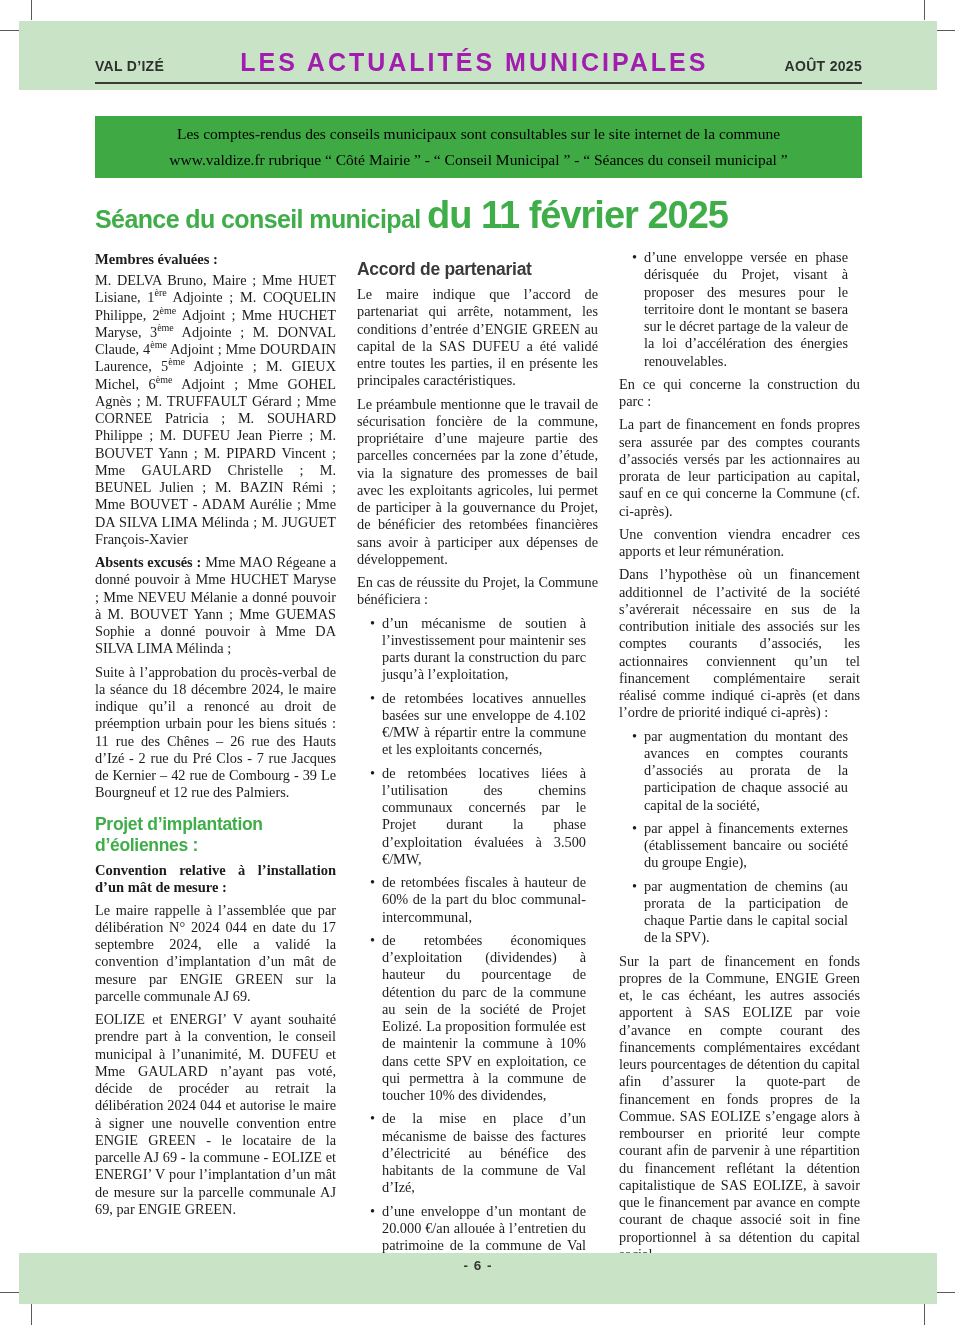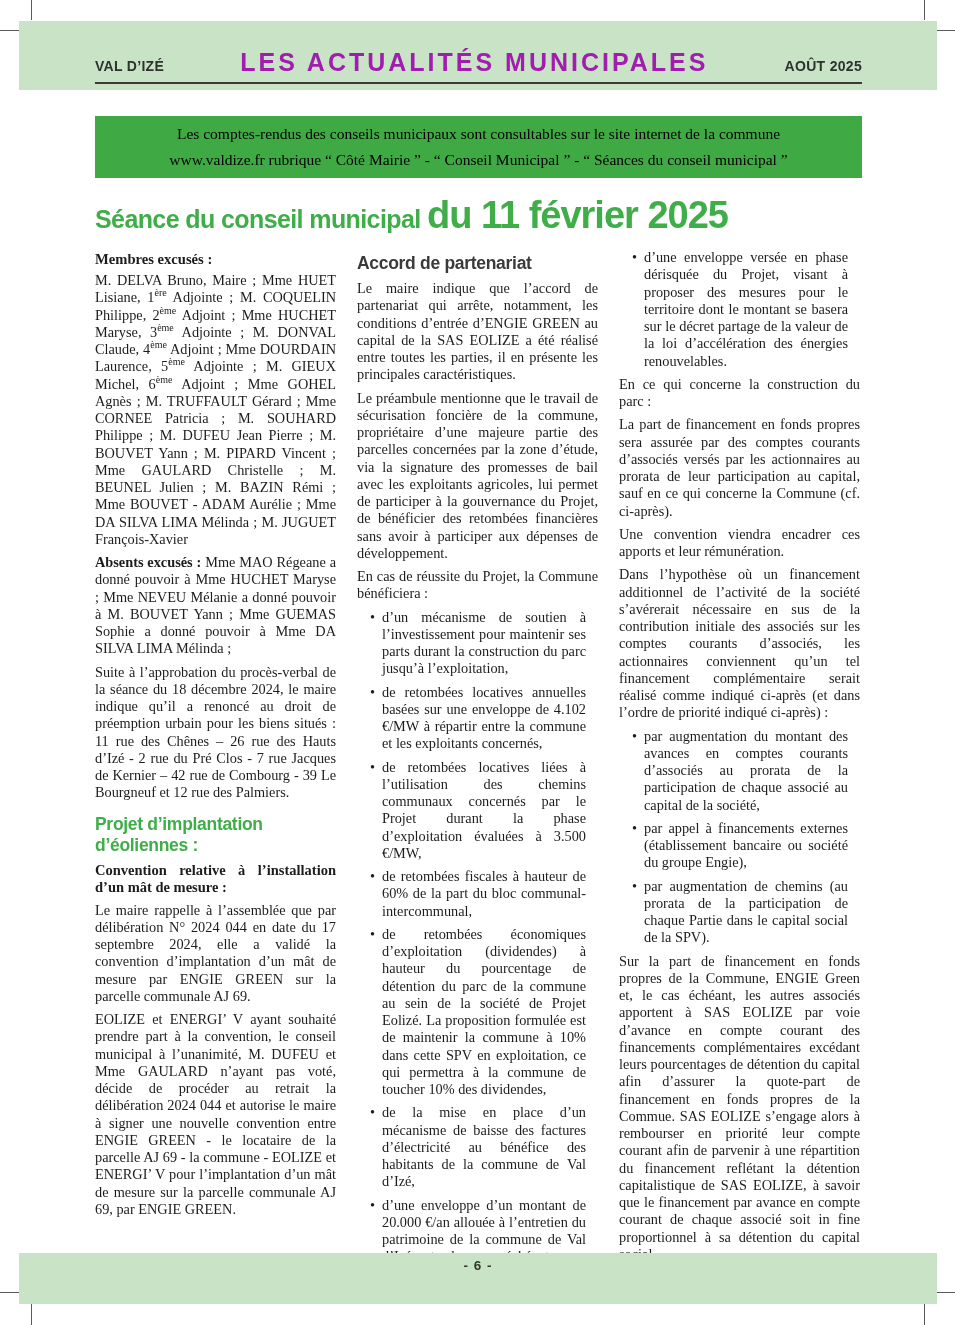--- a/index.html
+++ b/index.html
@@ -30,21 +30,21 @@
   
   .content{position:absolute;left:95px;top:249px;width:767px;display:flex;gap:21px;}
   .col{width:241px;}
   p.body{margin:0 0 6px;font-size:14.3px;line-height:17.25px;text-align:justify;}
   .members-label{font-weight:bold;font-size:14.6px;margin:2px 0 4px;}
   .lead-bold{font-weight:bold;}
   sup{font-size:10px;line-height:0;}
 
   .sec-heading{font-family:"Liberation Sans", sans-serif;font-weight:bold;font-size:17.5px;
         letter-spacing:-0.3px;margin:12px 0 6px;}
-  .sec-heading.first{margin-top:4px;}
+  .sec-heading.first{margin-top:10px;}
   .h-green{color:#3fae49;}
   .h-dark{color:#3a3a39;}
   .sub-heading{font-weight:bold;font-size:14.5px;margin:0 0 5px;text-align:justify;line-height:17.5px;}
 
   ul.bullets{list-style:none;margin:0;padding:0;}
   ul.bullets li{position:relative;padding-left:13px;margin:0 12px 6px;
         font-size:14.3px;line-height:17.25px;text-align:justify;}
   ul.bullets li::before{content:"\2022";position:absolute;left:1px;top:0;}
 
   
@@ -79,33 +79,33 @@
     <div>www.valdize.fr rubrique “ Côté Mairie ” - “ Conseil Municipal ” - “ Séances du conseil municipal ”</div>
   </div>
 
   <div class="page-title">
     <span class="title-prefix">Séance du conseil municipal </span><span class="title-date">du 11 février 2025</span>
   </div>
 
   <div class="content">
 
     <div class="col">
-      <p class="members-label">Membres excusés :</p>
+      <p class="members-label">Membres évaluées :</p>
       <p class="body">M. DELVA Bruno, Maire ; Mme HUET Lisiane, 1<sup>ère</sup> Adjointe ; M. COQUELIN Philippe, 2<sup>ème</sup> Adjoint ; Mme HUCHET Maryse, 3<sup>ème</sup> Adjointe ; M. DONVAL Claude, 4<sup>ème</sup> Adjoint ; Mme DOURDAIN Laurence, 5<sup>ème</sup> Adjointe ; M. GIEUX Michel, 6<sup>ème</sup> Adjoint ; Mme GOHEL Agnès ; M. TRUFFAULT Gérard ; Mme CORNEE Patricia ; M. SOUHARD Philippe ; M. DUFEU Jean Pierre ; M. BOUVET Yann ; M. PIPARD Vincent ; Mme GAULARD Christelle ; M. BEUNEL Julien ; M. BAZIN Rémi ; Mme BOUVET - ADAM Aurélie ; Mme DA SILVA LIMA Mélinda ; M. JUGUET François-Xavier</p>
       <p class="body"><span class="lead-bold">Absents excusés :</span><span> Mme MAO Régeane a donné pouvoir à Mme HUCHET Maryse ; Mme NEVEU Mélanie a donné pouvoir à M. BOUVET Yann ; Mme GUEMAS Sophie a donné pouvoir à Mme DA SILVA LIMA Mélinda ;</span></p>
       <p class="body">Suite à l’approbation du procès-verbal de la séance du 18 décembre 2024, le maire indique qu’il a renoncé au droit de préemption urbain pour les biens situés : 11 rue des Chênes – 26 rue des Hauts d’Izé - 2 rue du Pré Clos - 7 rue Jacques de Kernier – 42 rue de Combourg - 39 Le Bourgneuf et 12 rue des Palmiers.</p>
       <h2 class="sec-heading h-green">Projet d’implantation d’éoliennes :</h2>
       <p class="sub-heading">Convention relative à l’installation d’un mât de mesure :</p>
       <p class="body">Le maire rappelle à l’assemblée que par délibération N° 2024 044 en date du 17 septembre 2024, elle a validé la convention d’implantation d’un mât de mesure par ENGIE GREEN sur la parcelle communale AJ 69.</p>
       <p class="body">EOLIZE et ENERGI’ V ayant souhaité prendre part à la convention, le conseil municipal à l’unanimité, M. DUFEU et Mme GAULARD n’ayant pas voté, décide de procéder au retrait la délibération 2024 044 et autorise le maire à signer une nouvelle convention entre ENGIE GREEN - le locataire de la parcelle AJ 69 - la commune - EOLIZE et ENERGI’ V pour l’implantation d’un mât de mesure sur la parcelle communale AJ 69, par ENGIE GREEN.</p>
     </div>
 
     <div class="col">
       <h2 class="sec-heading h-dark first">Accord de partenariat</h2>
-      <p class="body">Le maire indique que l’accord de partenariat qui arrête, notamment, les conditions d’entrée d’ENGIE GREEN au capital de la SAS EOLIZE a été réalisé entre toutes les parties, il en présente les principales caractéristiques.</p>
+      <p class="body">Le maire indique que l’accord de partenariat qui arrête, notamment, les conditions d’entrée d’ENGIE GREEN au capital de la SAS DUFEU a été validé entre toutes les parties, il en présente les principales caractéristiques.</p>
       <p class="body">Le préambule mentionne que le travail de sécurisation foncière de la commune, propriétaire d’une majeure partie des parcelles concernées par la zone d’étude, via la signature des promesses de bail avec les exploitants agricoles, lui permet de participer à la gouvernance du Projet, de bénéficier des retombées financières sans avoir à participer aux dépenses de développement.</p>
       <p class="body">En cas de réussite du Projet, la Commune bénéficiera :</p>
       <ul class="bullets">
         <li>d’un mécanisme de soutien à l’investissement pour maintenir ses parts durant la construction du parc jusqu’à l’exploitation,</li>
         <li>de retombées locatives annuelles basées sur une enveloppe de 4.102 €/MW à répartir entre la commune et les exploitants concernés,</li>
         <li>de retombées locatives liées à l’utilisation des chemins communaux concernés par le Projet durant la phase d’exploitation évaluées à 3.500 €/MW,</li>
         <li>de retombées fiscales à hauteur de 60% de la part du bloc communal-intercommunal,</li>
         <li>de retombées économiques d’exploitation (dividendes) à hauteur du pourcentage de détention du parc de la commune au sein de la société de Projet Eolizé. La proposition formulée est de maintenir la commune à 10% dans cette SPV en exploitation, ce qui permettra à la commune de toucher 10% des dividendes,</li>
         <li>de la mise en place d’un mécanisme de baisse des factures d’électricité au bénéfice des habitants de la commune de Val d’Izé,</li>
         <li>d’une enveloppe d’un montant de 20.000 €/an allouée à l’entretien du patrimoine de la commune de Val d’Izé et, le cas échéant, aux dynamiques citoyennes locales,</li>

